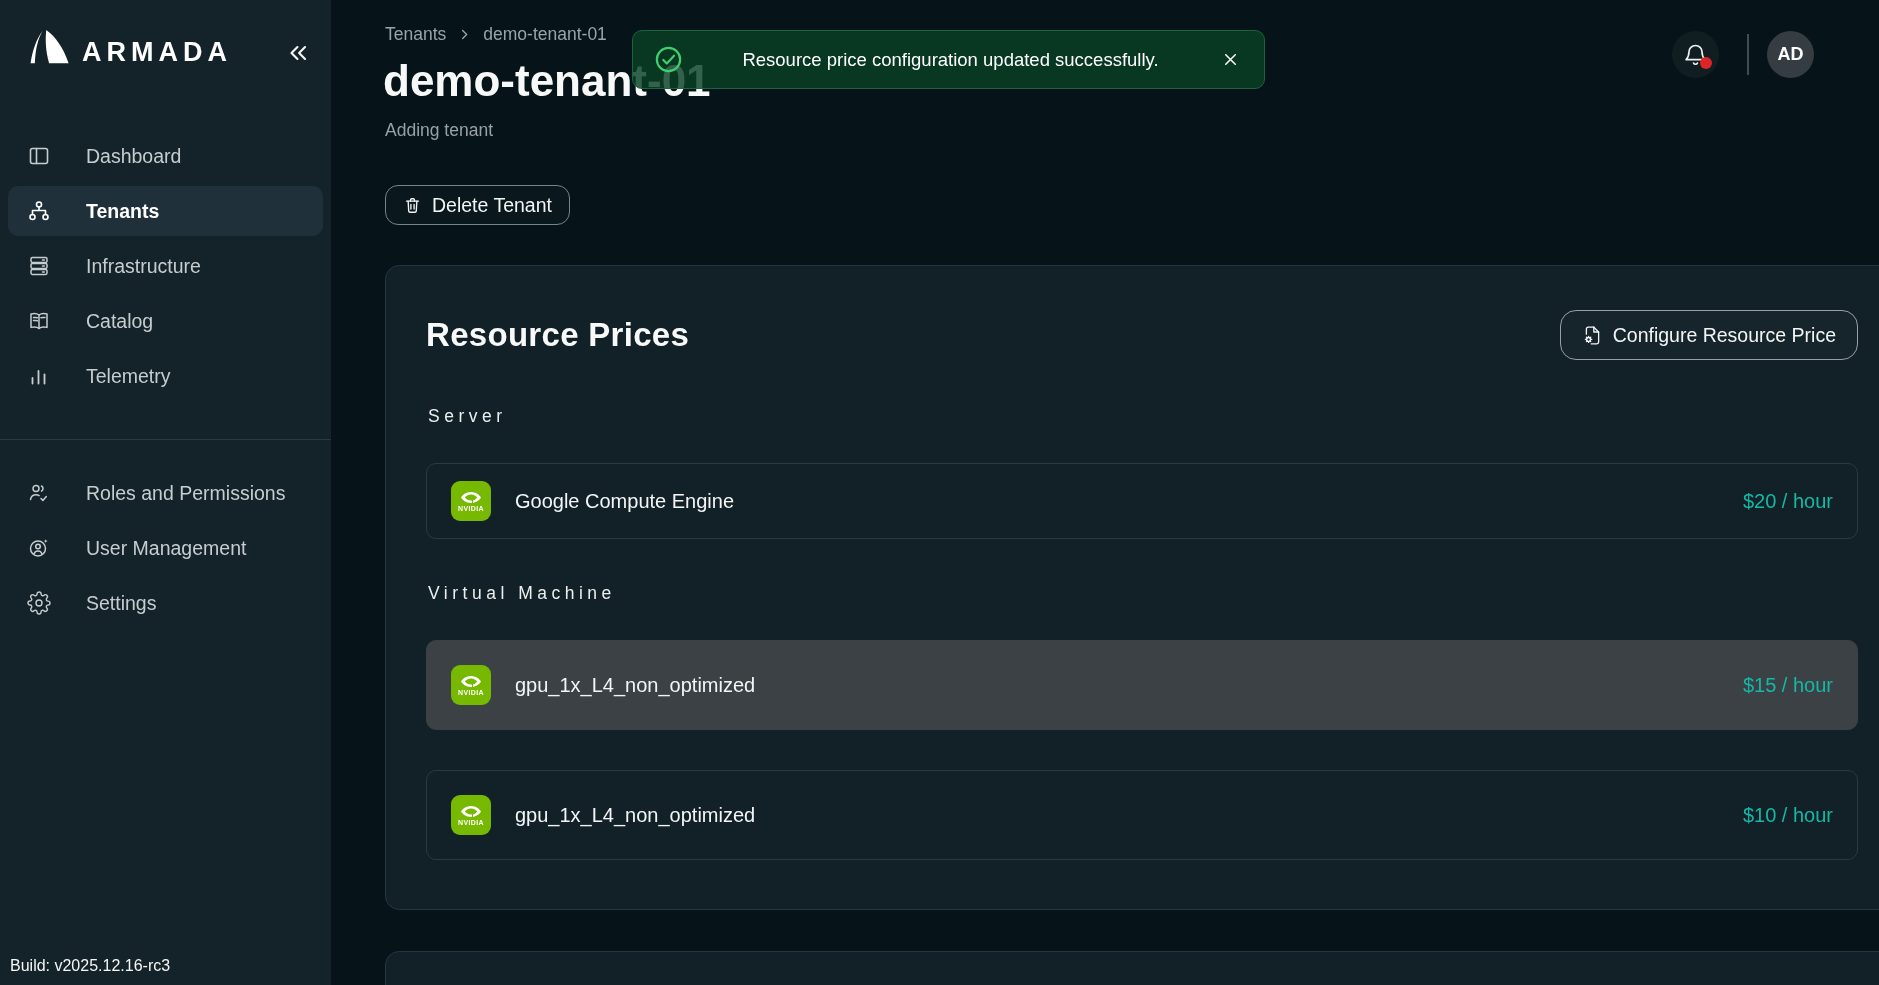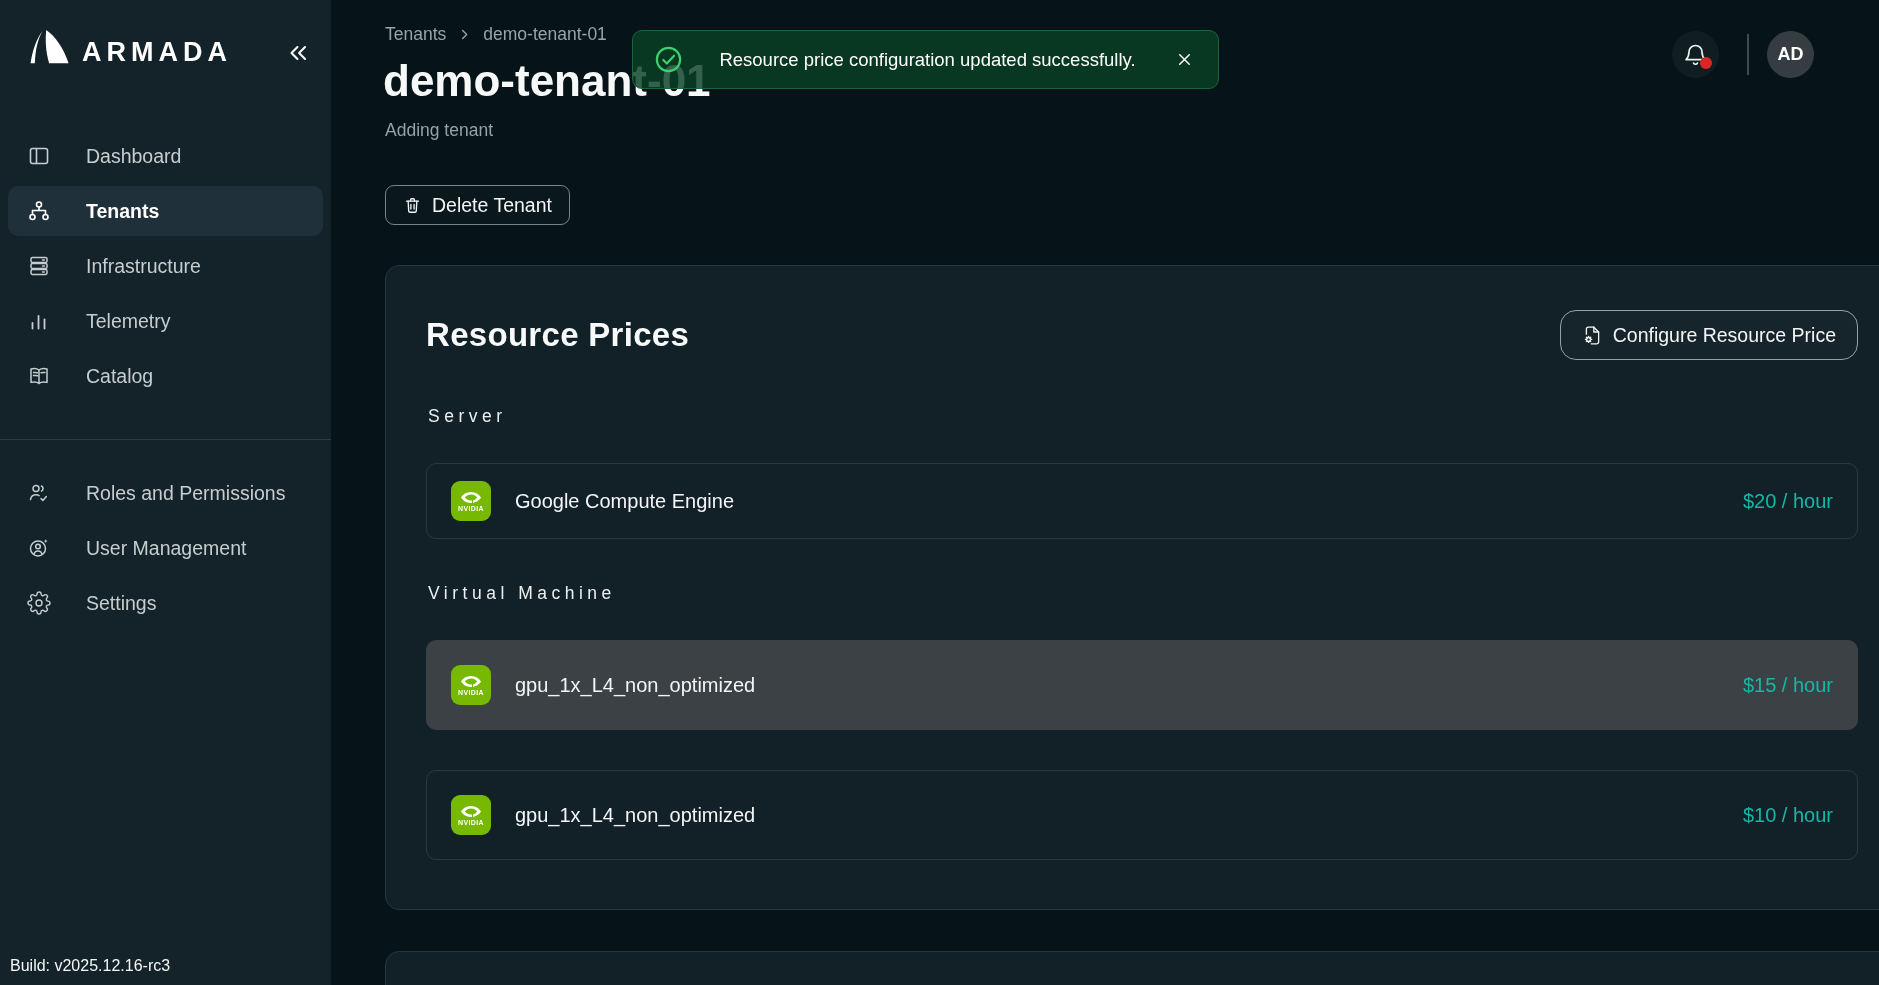--- a/index.html
+++ b/index.html
@@ -37,21 +37,21 @@
   .breadcrumb .crumb { cursor:pointer; }
   .page-title { position:absolute; left:52px; top:56px; font-size:44px; font-weight:700; color:#f7f8f8; }
   .page-subtitle { position:absolute; left:54px; top:120px; font-size:17.5px; color:#98a2a6; }
 
   .btn {
     display:inline-flex; align-items:center; gap:10px;
     background:rgba(255,255,255,0.02); color:#f3f5f5;
     border:1px solid #79838a; border-radius:9px;
     font-size:19.5px; font-family:inherit; cursor:pointer;
   }
-  .delete-btn { position:absolute; left:54px; top:185px; height:40px; padding:6px 17px; }
+  .delete-btn { position:absolute; left:54px; top:185px; height:40px; padding:6px 17px;border-radius:13px; }
   .configure-btn { height:50px; padding:16px 21px; border-radius:16px; border-color:#97a0a3;margin-left:24px; }
 
   
   .card {
     position:absolute; left:54px; width:1514px;
     background:#122028; border:1px solid #243640; border-radius:14px;
   }
   .card-prices { top:265px; height:645px; padding:44px 40px; }
   .card-next { top:951px; height:70px; }
   .card-header { display:flex; align-items:center; justify-content:space-between; }
@@ -70,21 +70,21 @@
     width:40px; height:40px; border-radius:9px; background:#76b900;
     display:flex; flex-direction:column; align-items:center; justify-content:center; gap:1px;
     flex:0 0 auto;
   }
   .nvidia-word { font-size:7px; font-weight:700; color:#ffffff; letter-spacing:0.4px; }
   .row-name { margin-left:24px; font-size:20px; color:#f3f5f6; }
   .row-price { margin-left:auto; font-size:20px; color:#14b8a6; }
 
   
   .toast {
-    position:absolute; left:632px; top:30px; width:587px; height:59px; z-index:20;
+    position:absolute; left:632px; top:30px; width:633px; height:59px; z-index:20;
     background:rgba(8,64,37,0.82); border:1px solid #1d6340; border-radius:10px;
     display:flex; align-items:center; padding:0 20px;
   }
   .toast-message { flex:1; text-align:center; font-size:18.5px; color:#ffffff; }
   .toast-close { background:none; border:none; color:#fff; cursor:pointer; padding:4px; }
 
   
   .bell-btn {
     position:absolute; left:1672px; top:31px; width:47px; height:47px; border-radius:50%;
     background:rgba(255,255,255,0.045); border:none; color:#eef1f2;
@@ -149,37 +149,37 @@
             <rect x="4" y="15.6" width="16" height="4.8" rx="1.4"></rect>
             <line x1="15.5" y1="6" x2="17.3" y2="6"></line>
             <line x1="15.5" y1="12" x2="17.3" y2="12"></line>
             <line x1="15.5" y1="18" x2="17.3" y2="18"></line>
           </svg>
       </span>
       <span>Infrastructure</span>
     </div>
     <div class="nav-item">
       <span class="icon">
+        <svg class="stroke-icon" width="24" height="24" viewBox="0 0 24 24" style="stroke-width:1.5">
+            <path d="M12 6C10 4.4 7 4.2 4 5v13.4c3-.8 6-.6 8 1 2-1.6 5-1.8 8-1V5c-3-.8-6-.6-8 1z"></path>
+            <line x1="12" y1="6" x2="12" y2="19.4"></line>
+            <path d="M6.5 8.5c1.5-.2 3-.1 4 .3 M6.5 11.5c1.5-.2 3-.1 4 .3 M14 8.8c1-.4 2.5-.5 4-.3"></path>
+          </svg>
+      </span>
+      <span>Catalog</span>
+    </div>
+    <div class="nav-item">
+      <span class="icon">
         <svg class="stroke-icon" width="24" height="24" viewBox="0 0 24 24" style="stroke-width:1.8">
             <path d="M5.5 19.5v-5.5"></path>
             <path d="M11.5 19.5V7"></path>
             <path d="M17.5 19.5v-9"></path>
           </svg>
       </span>
       <span>Telemetry</span>
-    </div>
-    <div class="nav-item">
-      <span class="icon">
-        <svg class="stroke-icon" width="24" height="24" viewBox="0 0 24 24" style="stroke-width:1.5">
-            <path d="M12 6C10 4.4 7 4.2 4 5v13.4c3-.8 6-.6 8 1 2-1.6 5-1.8 8-1V5c-3-.8-6-.6-8 1z"></path>
-            <line x1="12" y1="6" x2="12" y2="19.4"></line>
-            <path d="M6.5 8.5c1.5-.2 3-.1 4 .3 M6.5 11.5c1.5-.2 3-.1 4 .3 M14 8.8c1-.4 2.5-.5 4-.3"></path>
-          </svg>
-      </span>
-      <span>Catalog</span>
     </div>
   </nav>
 
   <div class="nav-divider"></div>
 
   <nav class="nav nav2">
     <div class="nav-item">
       <span class="icon">
         <svg class="stroke-icon" width="24" height="24" viewBox="0 0 24 24" style="stroke-width:1.5">
             <circle cx="9" cy="7.5" r="3"></circle>

